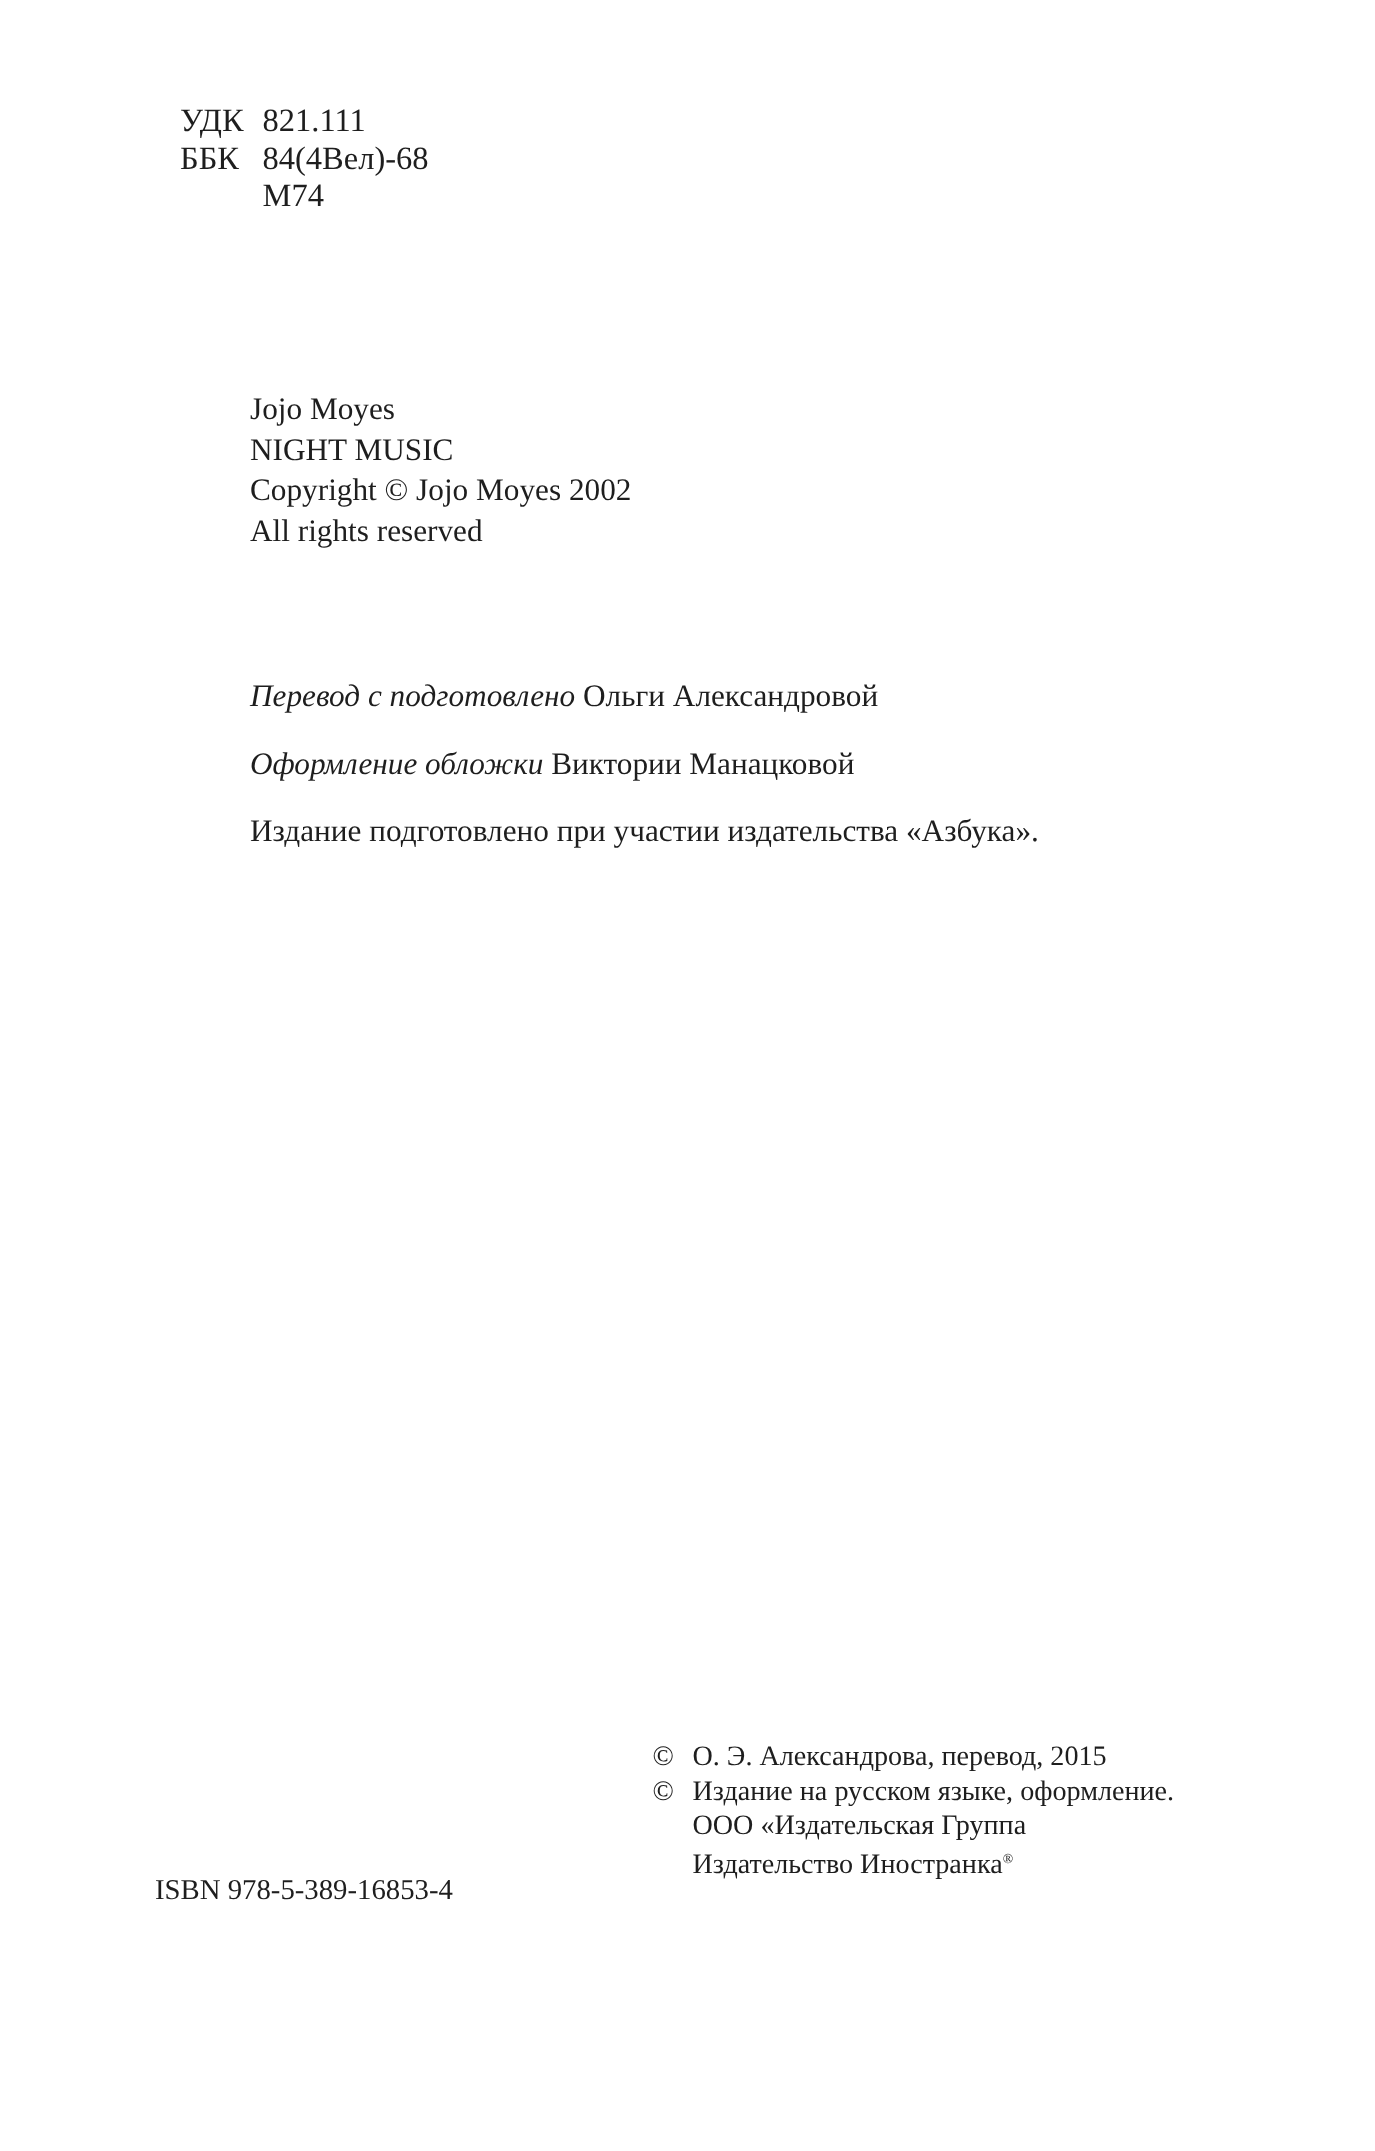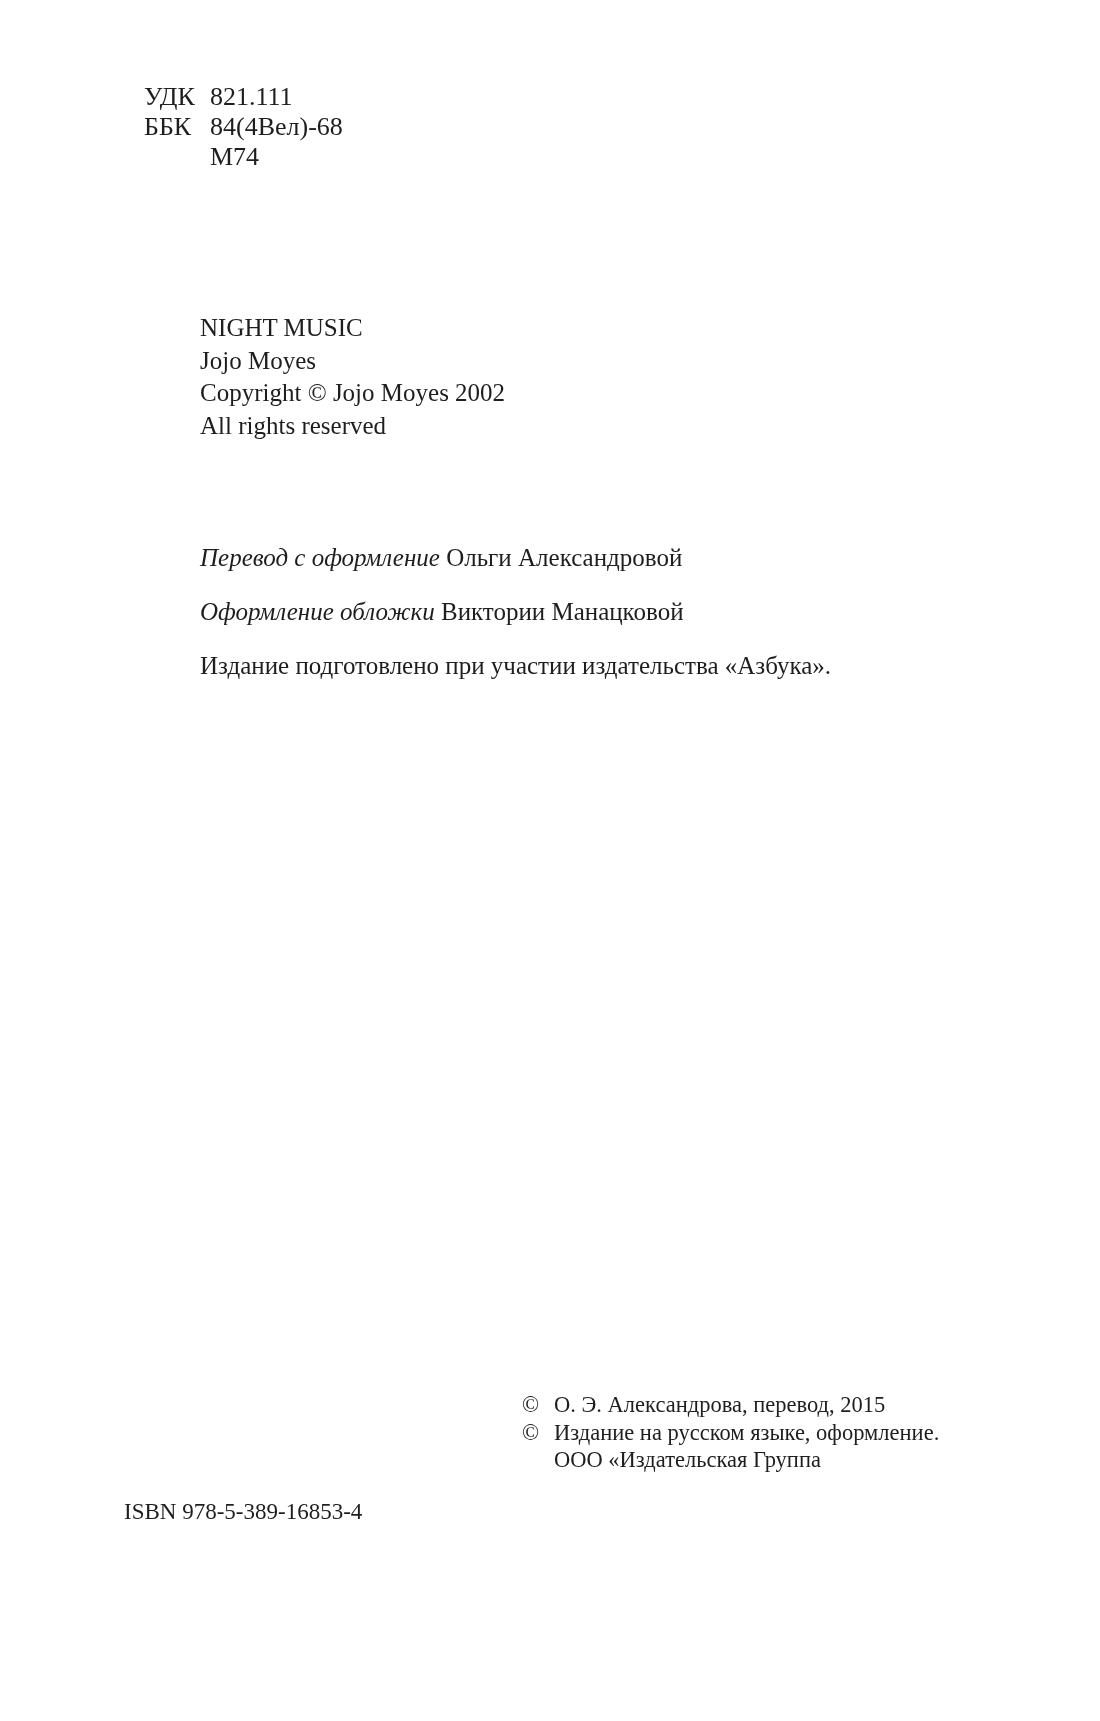--- a/index.html
+++ b/index.html
@@ -31,29 +31,29 @@
     <span class="k">ББК</span>
     <span>84(4Вел)-68</span>
   </div>
   <div class="row">
     <span class="k"></span>
     <span>М74</span>
   </div>
 </div>
 
 <div class="blk main">
+  <div>Jojo Moyes</div>
   <div>NIGHT MUSIC</div>
-  <div>Jojo Moyes</div>
   <div>Copyright © Jojo Moyes 2002</div>
   <div>All rights reserved</div>
 </div>
 
 <div class="blk credits">
   <div class="p">
-    <i>Перевод с оформление</i>
+    <i>Перевод с подготовлено</i>
     <span>Ольги Александровой</span>
   </div>
   <div class="p">
     <i>Оформление обложки</i>
     <span>Виктории Манацковой</span>
   </div>
   <div class="p">Издание подготовлено при участии издательства «Азбука».</div>
 </div>
 
 <div class="blk copy">
@@ -62,15 +62,19 @@
     <span>О. Э. Александрова, перевод, 2015</span>
   </div>
   <div class="row">
     <span class="sym">©</span>
     <span>Издание на русском языке, оформление.</span>
   </div>
   <div class="row">
     <span class="sym"></span>
     <span>ООО «Издательская Группа</span>
   </div>
+  <div class="row">
+    <span class="sym"></span>
+    <span><span>Издательство Иностранка</span><sup class="reg">®</sup></span>
+  </div>
 </div>
 
 <div class="blk isbn">ISBN 978-5-389-16853-4</div>
 
 </body></html>

